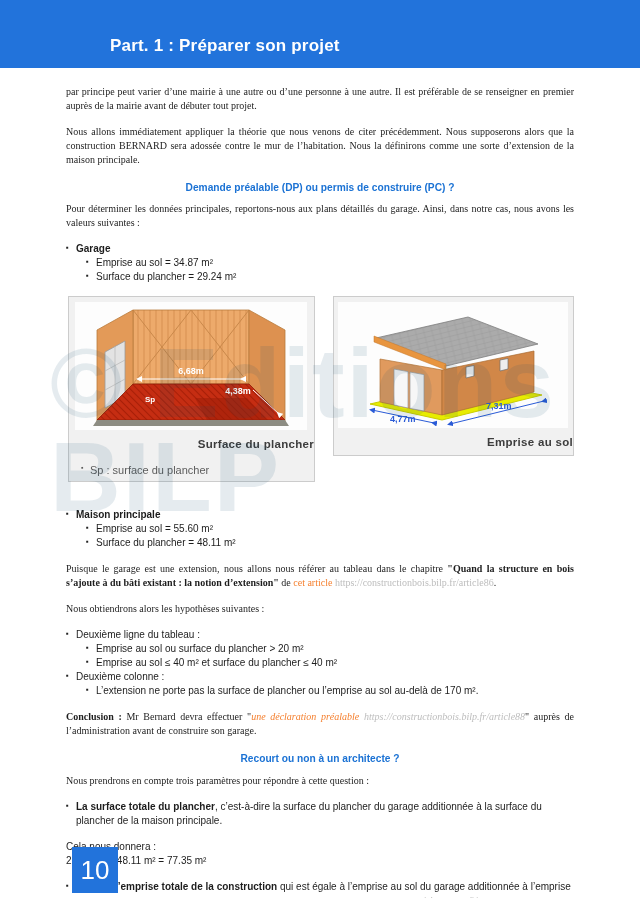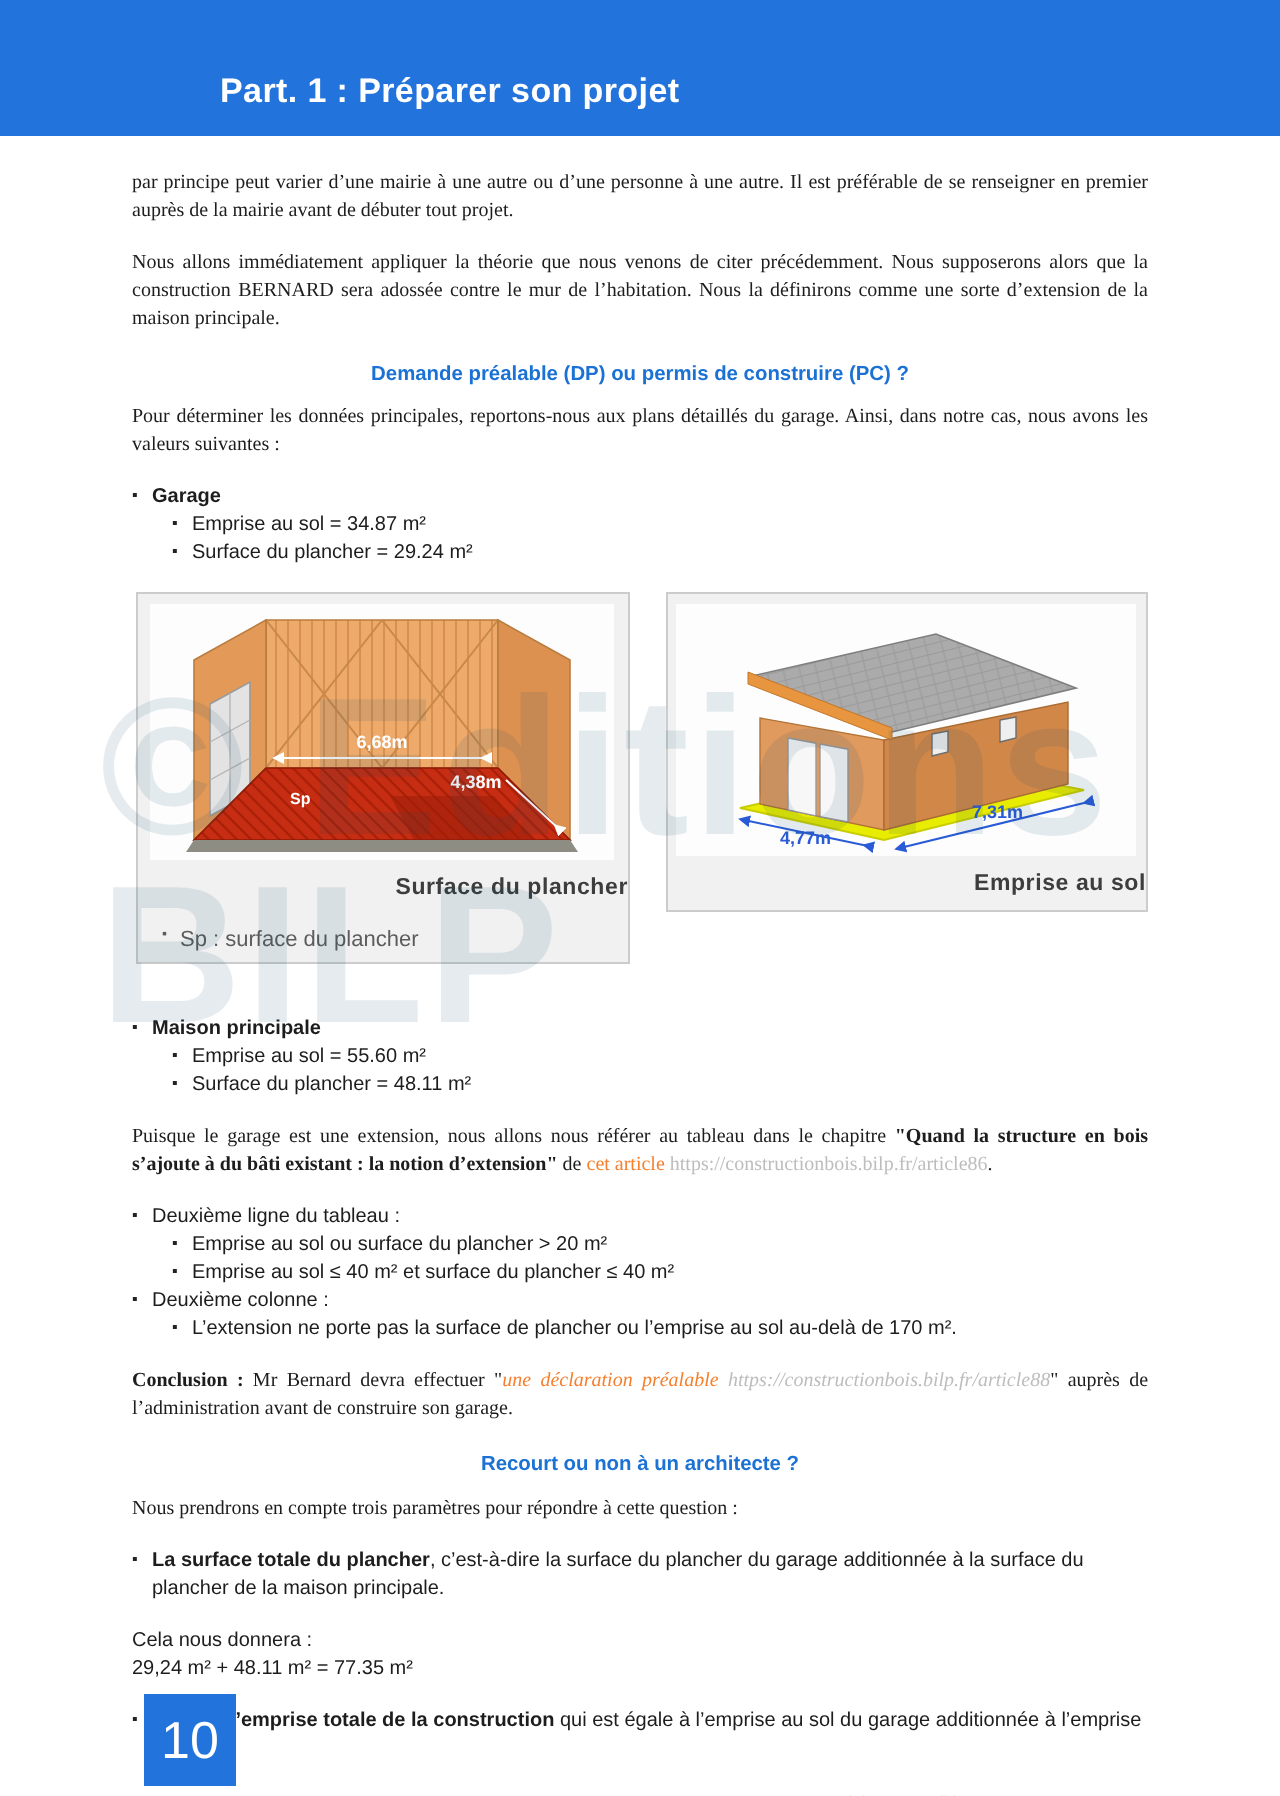--- a/index.html
+++ b/index.html
@@ -162,20 +162,21 @@
   </div>
 
   <div class="blist">
     <div class="bullet bold">Maison principale</div>
     <div class="bullet l2">Emprise au sol = 55.60 m²</div>
     <div class="bullet l2">Surface du plancher = 48.11 m²</div>
   </div>
 
   <p class="para"><span>Puisque le garage est une extension, nous allons nous référer au tableau dans le chapitre </span><span class="bold">"Quand la structure en bois s’ajoute à du bâti existant : la notion d’extension"</span><span> de </span><span class="link-orange">cet article</span><span class="url"> https://constructionbois.bilp.fr/article86</span><span>.</span></p>
 
+  <p class="para">Nous obtiendrons alors les hypothèses suivantes :</p>
 
   <div class="blist">
     <div class="bullet">Deuxième ligne du tableau :</div>
     <div class="bullet l2">Emprise au sol ou surface du plancher &gt; 20 m²</div>
     <div class="bullet l2">Emprise au sol ≤ 40 m² et surface du plancher ≤ 40 m²</div>
     <div class="bullet">Deuxième colonne :</div>
     <div class="bullet l2">L’extension ne porte pas la surface de plancher ou l’emprise au sol au-delà de 170 m².</div>
   </div>
 
   <p class="para"><span class="bold">Conclusion :</span><span> Mr Bernard devra effectuer "</span><span class="link-orange italic">une déclaration préalable</span><span class="url italic"> https://constructionbois.bilp.fr/article88</span><span>" auprès de l’administration avant de construire son garage.</span></p>

